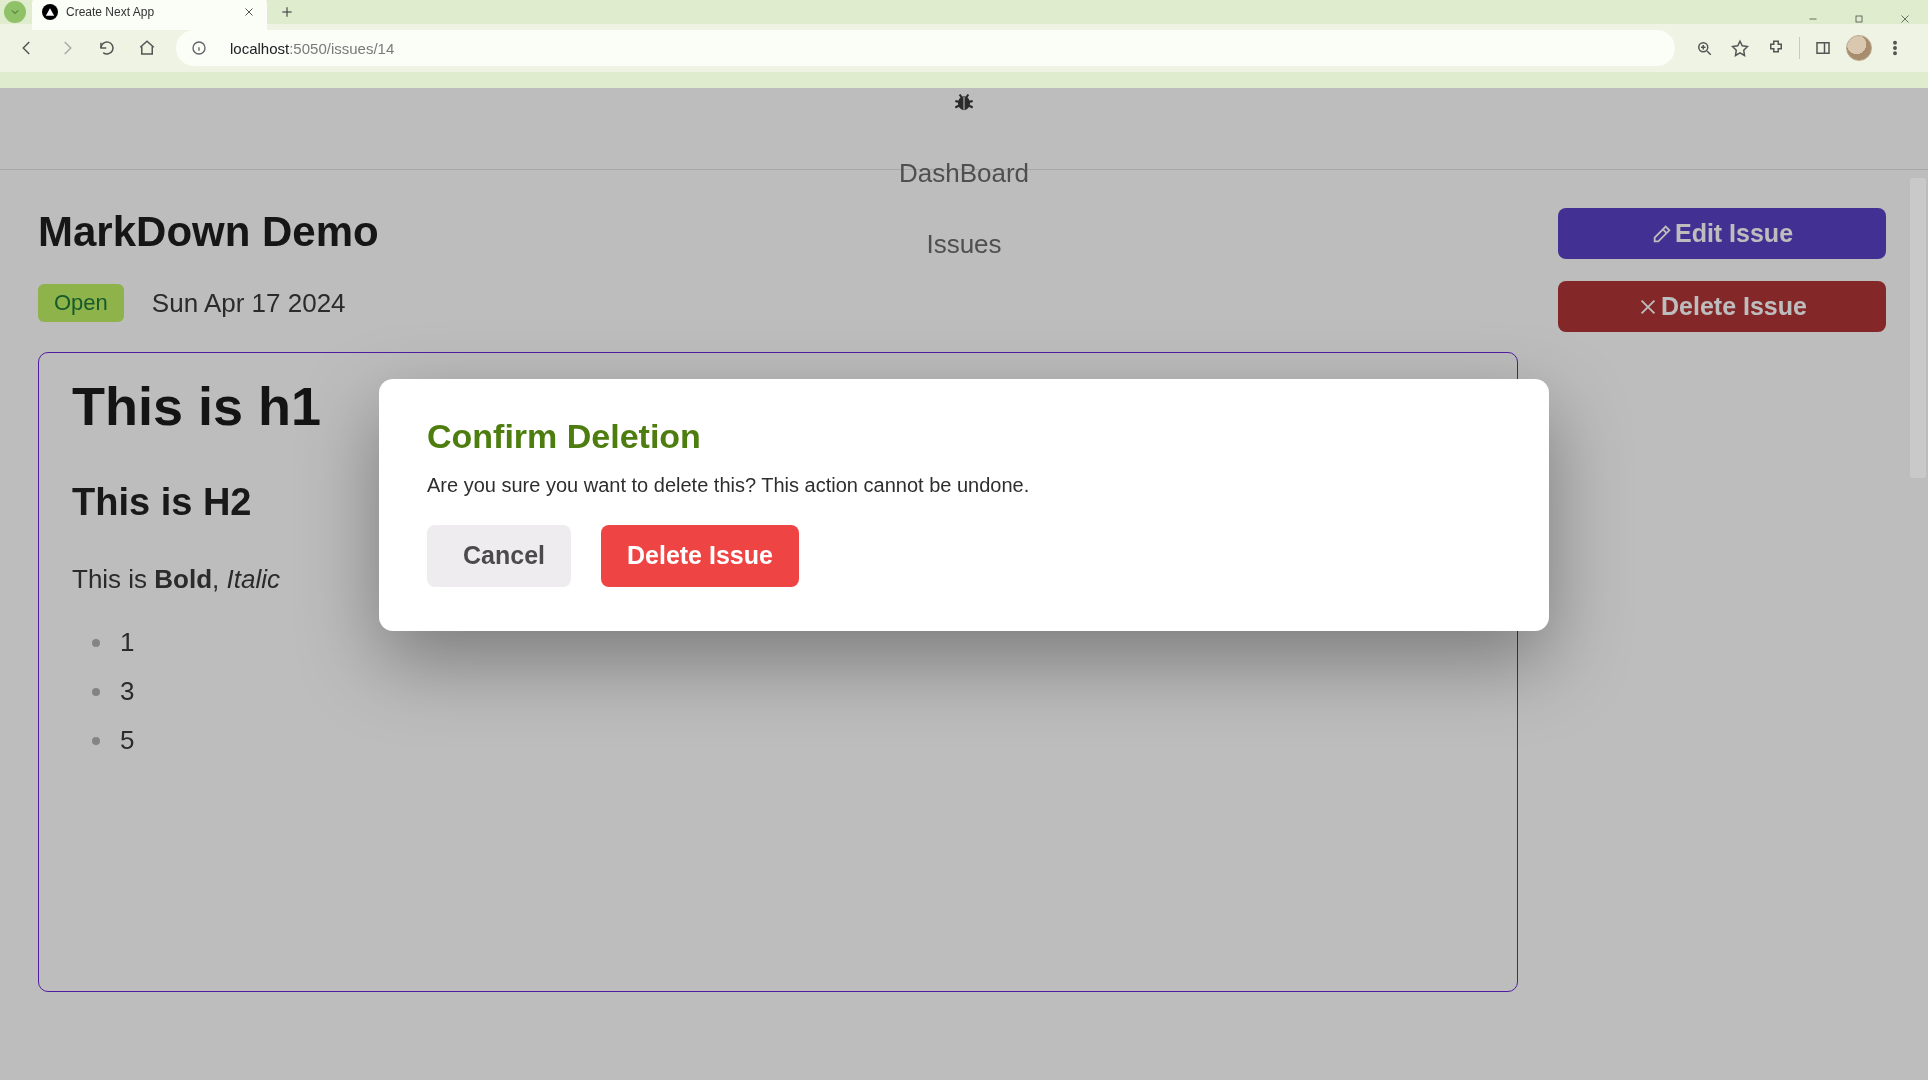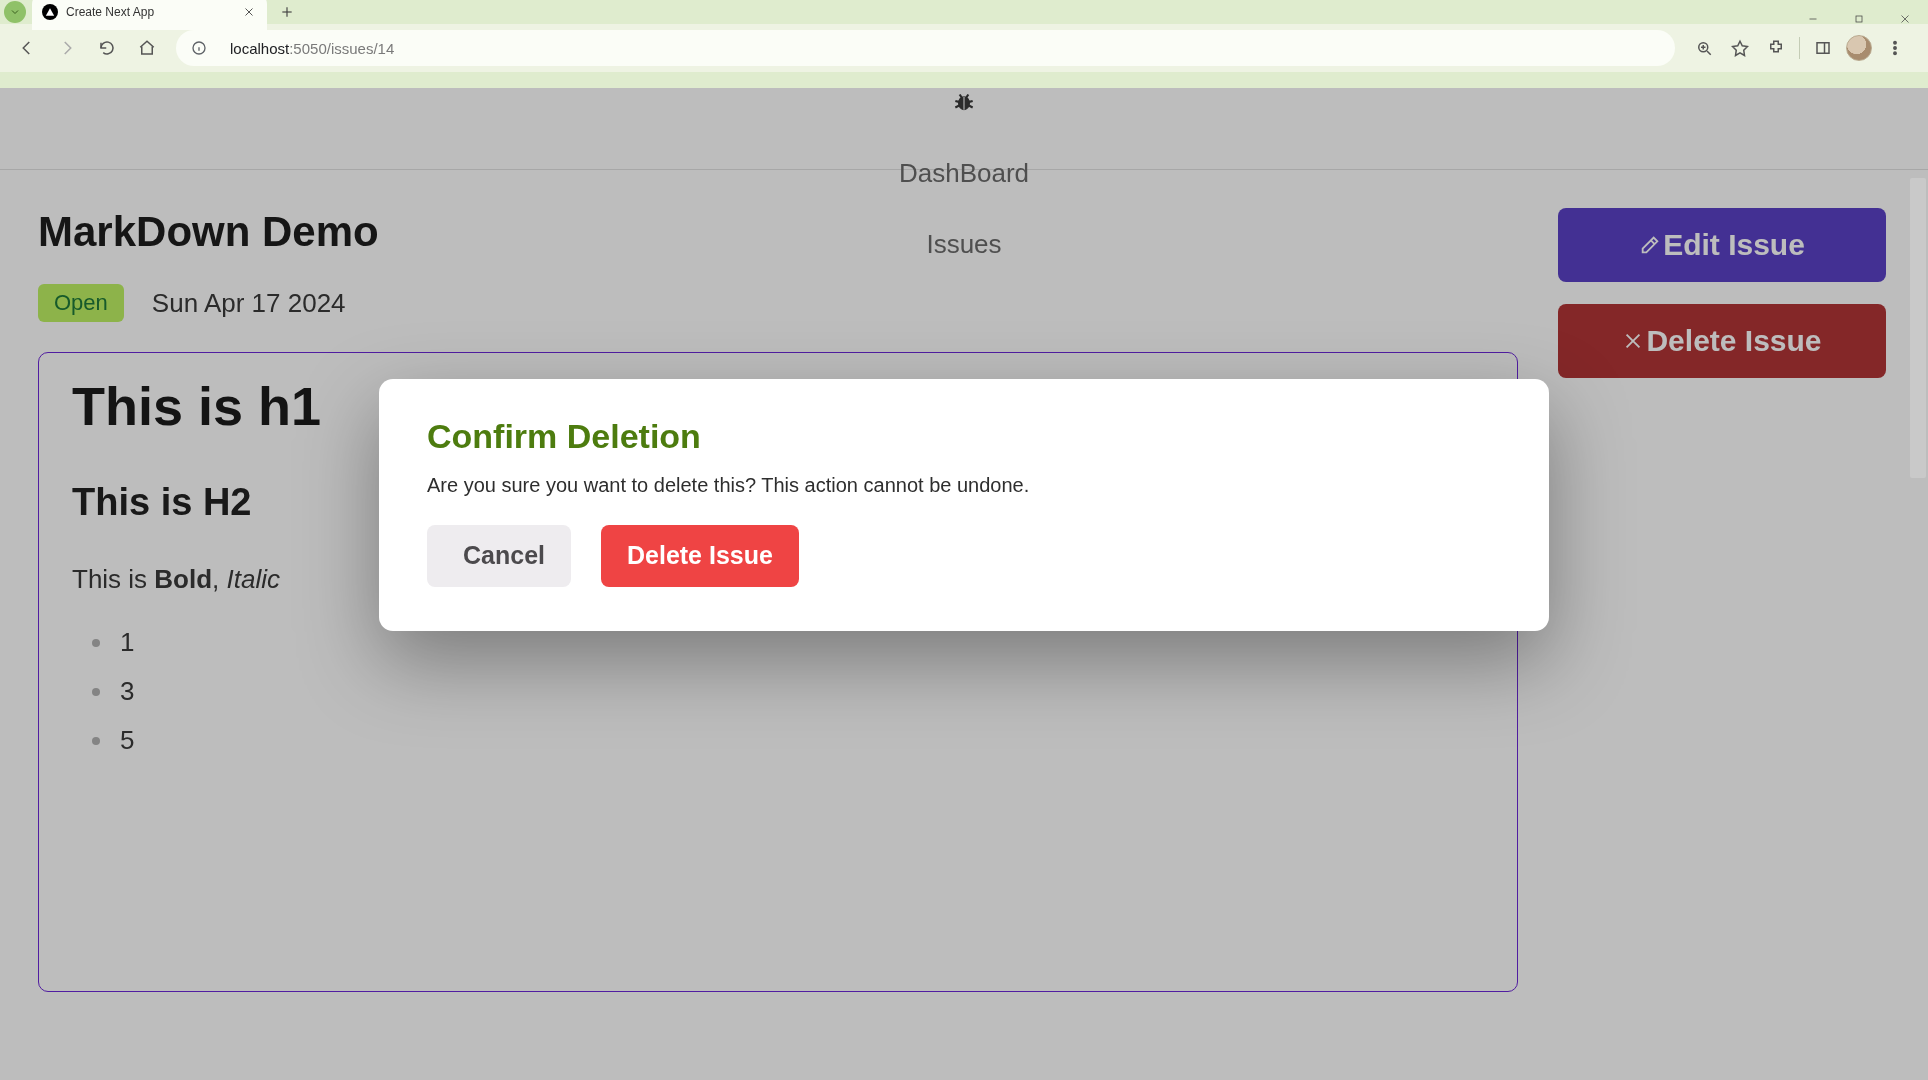--- a/index.html
+++ b/index.html
@@ -51,21 +51,21 @@
   .markdown-card h1 { font-size:54px; font-weight:800; color:#1b1b1b; margin-bottom:44px;}
   .markdown-card h2 { font-size:38px; font-weight:700; color:#222; margin-bottom:40px;}
   .md-line { font-size:26px; color:#3a3a3a; margin-bottom:32px;}
   .md-line .bold { font-weight:700;}
   .md-line .italic { font-style:italic;}
   .md-list { list-style:none; padding-left:20px;}
   .md-list li { font-size:26px; color:#3a3a3a; margin:18px 0; display:flex; align-items:center; gap:20px;}
   .md-list li::before { content:""; width:8px; height:8px; border-radius:50%; background:#b3b3b3; display:inline-block;}
 
   .actions { width:328px; display:flex; flex-direction:column; gap:22px;}
-  .btn { height:74px; border-radius:8px; display:flex; align-items:center; justify-content:center; gap:2px; font-size:30px; font-weight:600; color:#fff; cursor:pointer;}
+  .btn { height:51px; border-radius:8px; display:flex; align-items:center; justify-content:center; gap:2px; font-size:25px; font-weight:600; color:#fff; cursor:pointer;}
   .btn svg { width:22px; height:22px; stroke:#fff; fill:none; stroke-width:2;}
   .btn-edit { background:#5b42c7;}
   .btn-delete { background:#b33537;}
 
   
   .modal { position:absolute; left:50%; top:42%; transform:translate(-50%,-50%); width:1170px; background:#fff; border-radius:14px; box-shadow:0 30px 80px rgba(0,0,0,0.35); padding:38px 48px 44px;}
   .modal-title { font-size:34px; font-weight:800; color:#4d7c0f; margin-bottom:18px;}
   .modal-text { font-size:20px; color:#2e2e2e; margin-bottom:28px;}
   .modal-actions { display:flex; gap:30px;}
   .mbtn { height:62px; border-radius:8px; padding:0 26px; display:flex; align-items:center; justify-content:center; font-size:25px; font-weight:600; cursor:pointer;}

